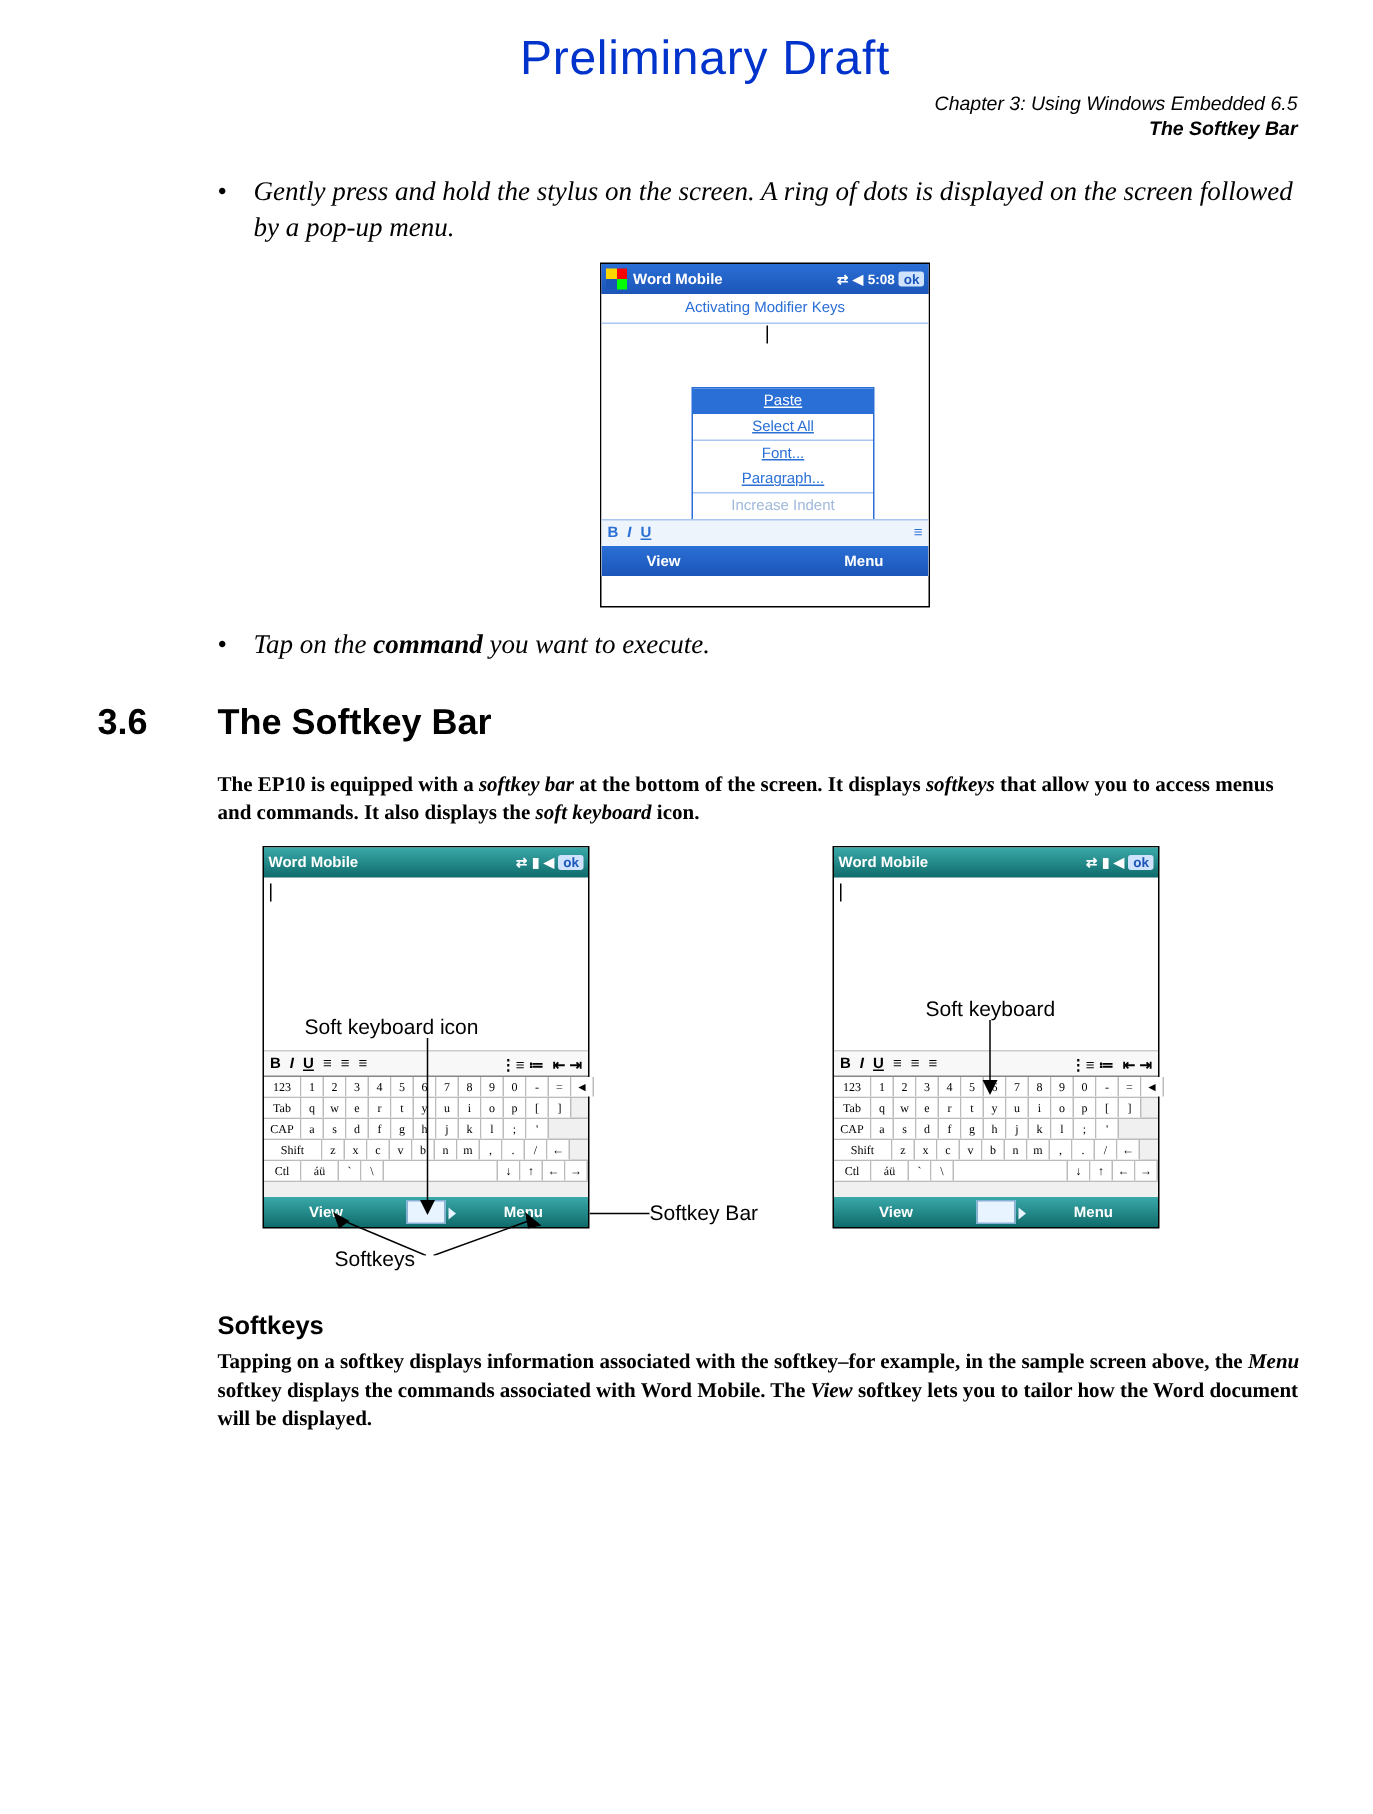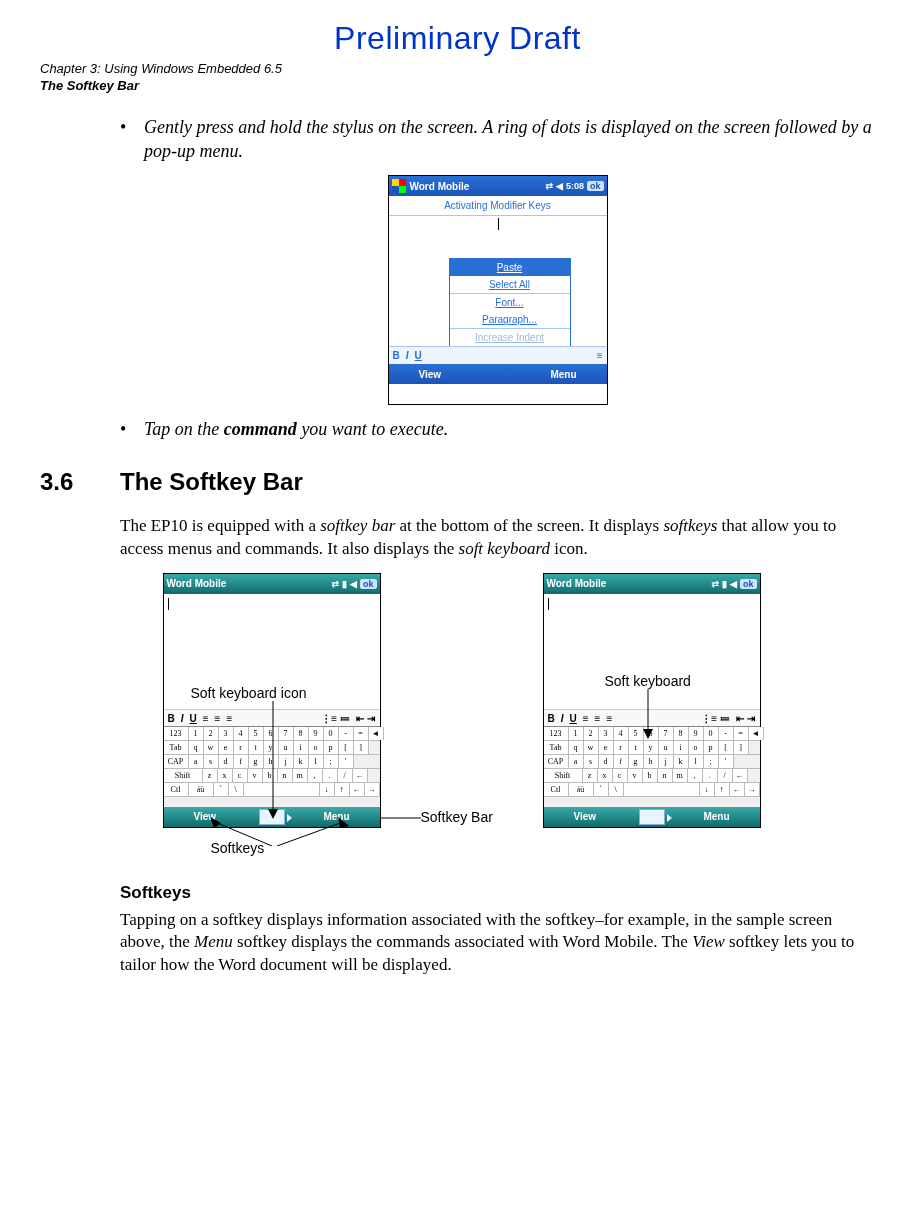--- a/index.html
+++ b/index.html
@@ -7,35 +7,36 @@
     padding: 0;
     background: #fff;
     font-family: "Times New Roman", Times, serif;
     color: #000;
     width: 915px;
     height: 1209px;
     position: relative;
     box-sizing: border-box;
   }
   .page {
-    padding: 20px 40px 40px 40px;
+    padding: 20px 40px 40px 65px;
     box-sizing: border-box;
     height: 100%;
     position: relative;
   }
   .prelim {
     color: #0033cc;
     font-family: Arial, Helvetica, sans-serif;
     font-size: 32px;
     text-align: center;
     margin: 0 0 4px 0;
     font-weight: normal;
     letter-spacing: 0.5px;
   }
   .chapter-head {
+    text-align: right;
     font-style: italic;
     font-family: Verdana, Arial, sans-serif;
     font-size: 13px;
     line-height: 1.3;
     margin-right: 10px;
     margin-bottom: 20px;
   }
   .chapter-head .sub {
     font-weight: bold;
   }
@@ -107,21 +108,21 @@
   .popup {
     position:absolute;
     left:60px; top:62px;
     width:120px;
     background:#fff;
     border:1px solid #2a6fd6;
     font-size:10px;
   }
   .popup .item { padding:3px 8px; color:#2a6fd6; }
   .popup .item.sel { background:#2a6fd6; color:#fff;}
-  .popup .disabled { color:#9fb9db;text-decoration:underline;}
+  .popup .disabled { color:#9fb9db;}
   .popup .sep { border-top:1px solid #a8c6ef; margin:0;}
   .wm-toolbar {
     position:absolute; left:0; bottom:20px; right:0;
     height:18px;
     background:#eef4fc;
     border-top:1px solid #a8c6ef;
     display:flex; align-items:center; gap:6px;
     padding:0 4px;
     font-size:10px; font-weight:bold;
     color:#2a6fd6;
@@ -148,23 +149,24 @@
     font-family: Verdana, Arial, sans-serif;
     font-size: 24px;
     font-weight: bold;
   }
   .h2-title {
     font-family: Verdana, Arial, sans-serif;
     font-size: 24px;
     font-weight: bold;
   }
   .para {
-    font-size: 17px;
+    font-size: 14px;
     line-height: 1.35;
     margin-bottom: 12px;
+    font-weight: bold;
   }
   .italic { font-style: italic; }
   .bold { font-weight: bold; }
   .underline { text-decoration: underline; }
 
   .fig2 {
     position: relative;
     width: 670px;
     height: 290px;
     margin: 10px auto 20px auto;

